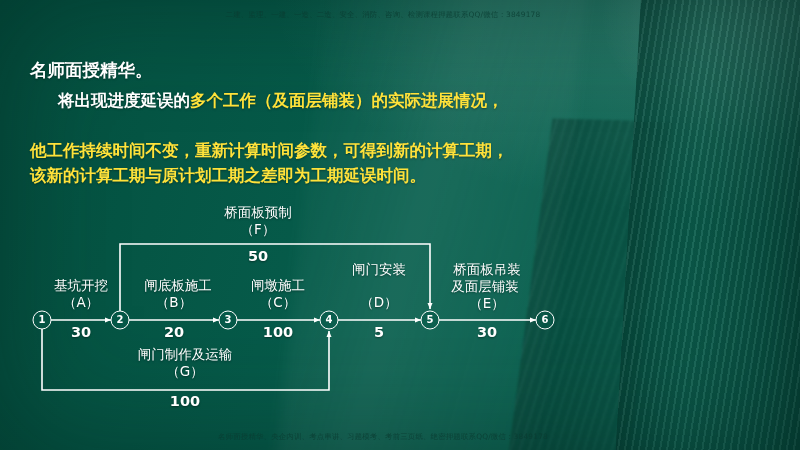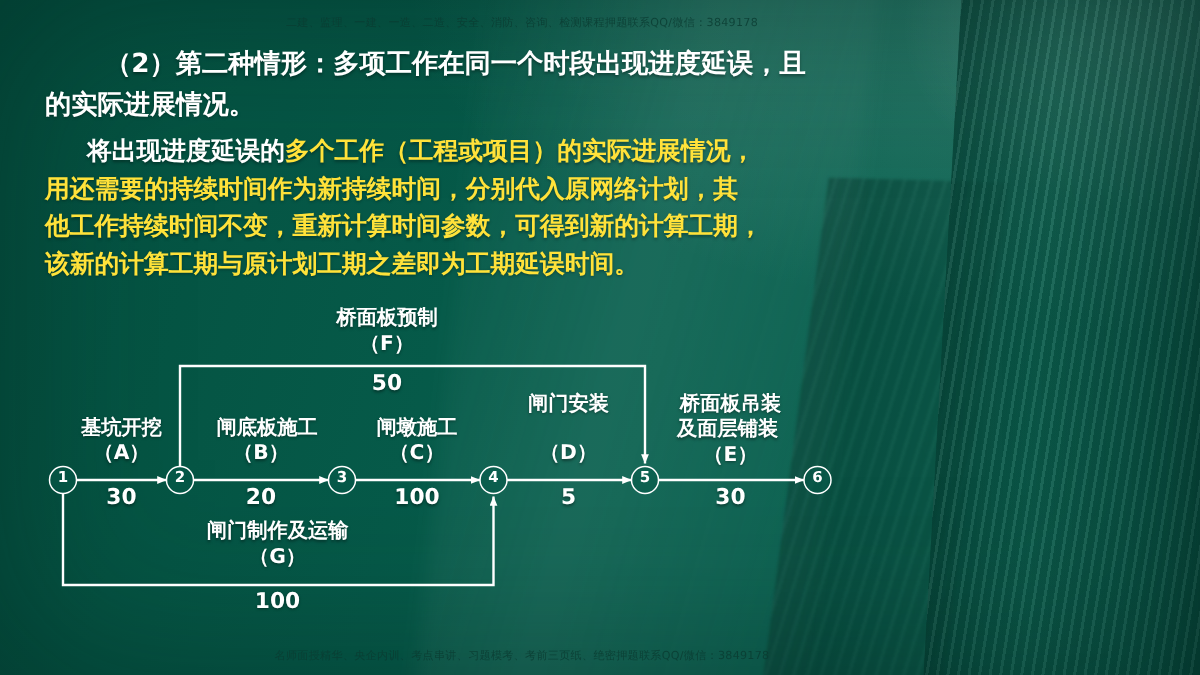--- a/index.html
+++ b/index.html
@@ -47,21 +47,21 @@
   }
   .sheen{
     position:absolute;left:300px;top:-60px;width:260px;height:600px;
     background:linear-gradient(100deg,rgba(190,225,214,.0) 0%,rgba(190,225,214,.10) 45%,rgba(190,225,214,0) 100%);
     transform:rotate(6deg);filter:blur(6px);
   }
   .vign{position:absolute;inset:0;box-shadow:inset 0 0 120px rgba(0,32,26,.45);}
 
   
   .banner{
-    position:absolute;left:0;width:696px;text-align:center;
+    position:absolute;left:0;width:766px;text-align:center;
     color:#0a3b31;opacity:.80;
     font-size:7.4px;line-height:11px;letter-spacing:.2px;
     white-space:nowrap;
   }
   #topBanner{top:9px;}
   #bottomBanner{top:431px;}
 
   
   .txt{position:absolute;left:0;width:800px;}
   .head{
@@ -77,21 +77,21 @@
     padding:0 26px 0 30px;
     text-shadow:0 1px 2px rgba(0,0,0,.35);
   }
   .body .w{color:#ffffff;}
   .body .ind{display:inline-block;width:28px;}
 
   
   #diagram{position:absolute;left:0;top:205px;width:800px;height:215px;}
   #diagram svg{display:block;}
   .lbl{
-    position:absolute;color:#ffffff;font-weight:bold;
+    position:absolute;color:#ffffff;font-weight:normal;
     font-size:13.5px;line-height:16px;text-align:center;
     white-space:nowrap;text-shadow:0 1px 2px rgba(0,0,0,.4);
     transform:translateX(-50%);
   }
   .num{
     position:absolute;color:#ffffff;font-weight:bold;
     font-size:14.5px;line-height:16px;text-align:left;
     white-space:nowrap;text-shadow:0 1px 2px rgba(0,0,0,.4);
     transform:translateX(-50%);
   }
@@ -114,27 +114,27 @@
     <div class="tower"></div>
   </div>
   <div class="sheen"></div>
   <div class="vign"></div>
 
   <div class="banner" id="topBanner">二建、监理、一建、一造、二造、安全、消防、咨询、检测课程押题联系QQ/微信：3849178</div>
 
   <div class="banner" id="bottomBanner">名师面授精华、央企内训、考点串讲、习题模考、考前三页纸、绝密押题联系QQ/微信：3849178</div>
 
   <div class="txt head">
-    <span class="ind"></span><span>（2）第二种情形：多项工作在同一个时段出现进度延误，且</span><br>
-    <span>的实际进展情况。</span>
+    <span class="ind"></span><br>
+    <span>名师面授精华。</span>
   </div>
 
   <div class="txt body">
-    <span class="ind"></span><span class="w">将出现进度延误的</span><span>多个工作（工程或项目）的实际进展情况，</span><br>
-    <span>用还需要的持续时间作为新持续时间，分别代入原网络计划，其</span><br>
+    <span class="ind"></span><span class="w">将出现进度延误的</span><span>多个工作（及面层铺装）的实际进展情况，</span><br>
+    <br>
     <span>他工作持续时间不变，重新计算时间参数，可得到新的计算工期，</span><br>
     <span>该新的计算工期与原计划工期之差即为工期延误时间。</span>
   </div>
 
   <div id="diagram">
 
     <svg width="800" height="215" viewBox="0 0 800 215">
       <defs>
         <marker id="ah" markerWidth="7" markerHeight="7" refX="6.2" refY="2.6" orient="auto" markerUnits="userSpaceOnUse">
           <path d="M0,0 L6.4,2.6 L0,5.2 z" fill="#ffffff"></path>

